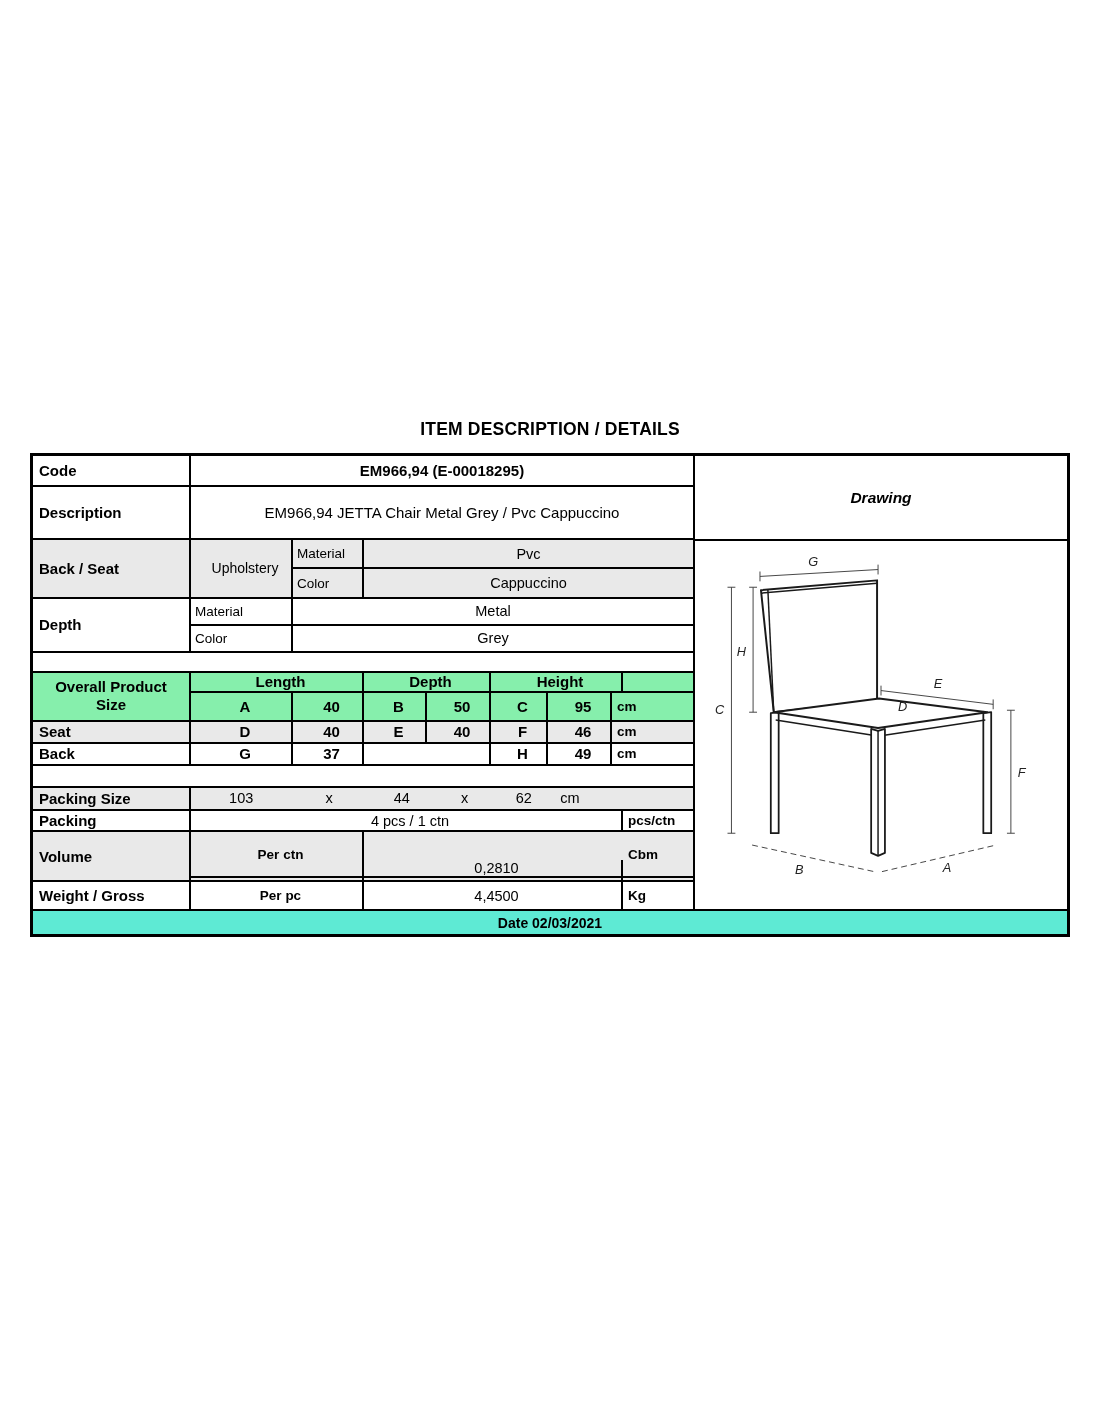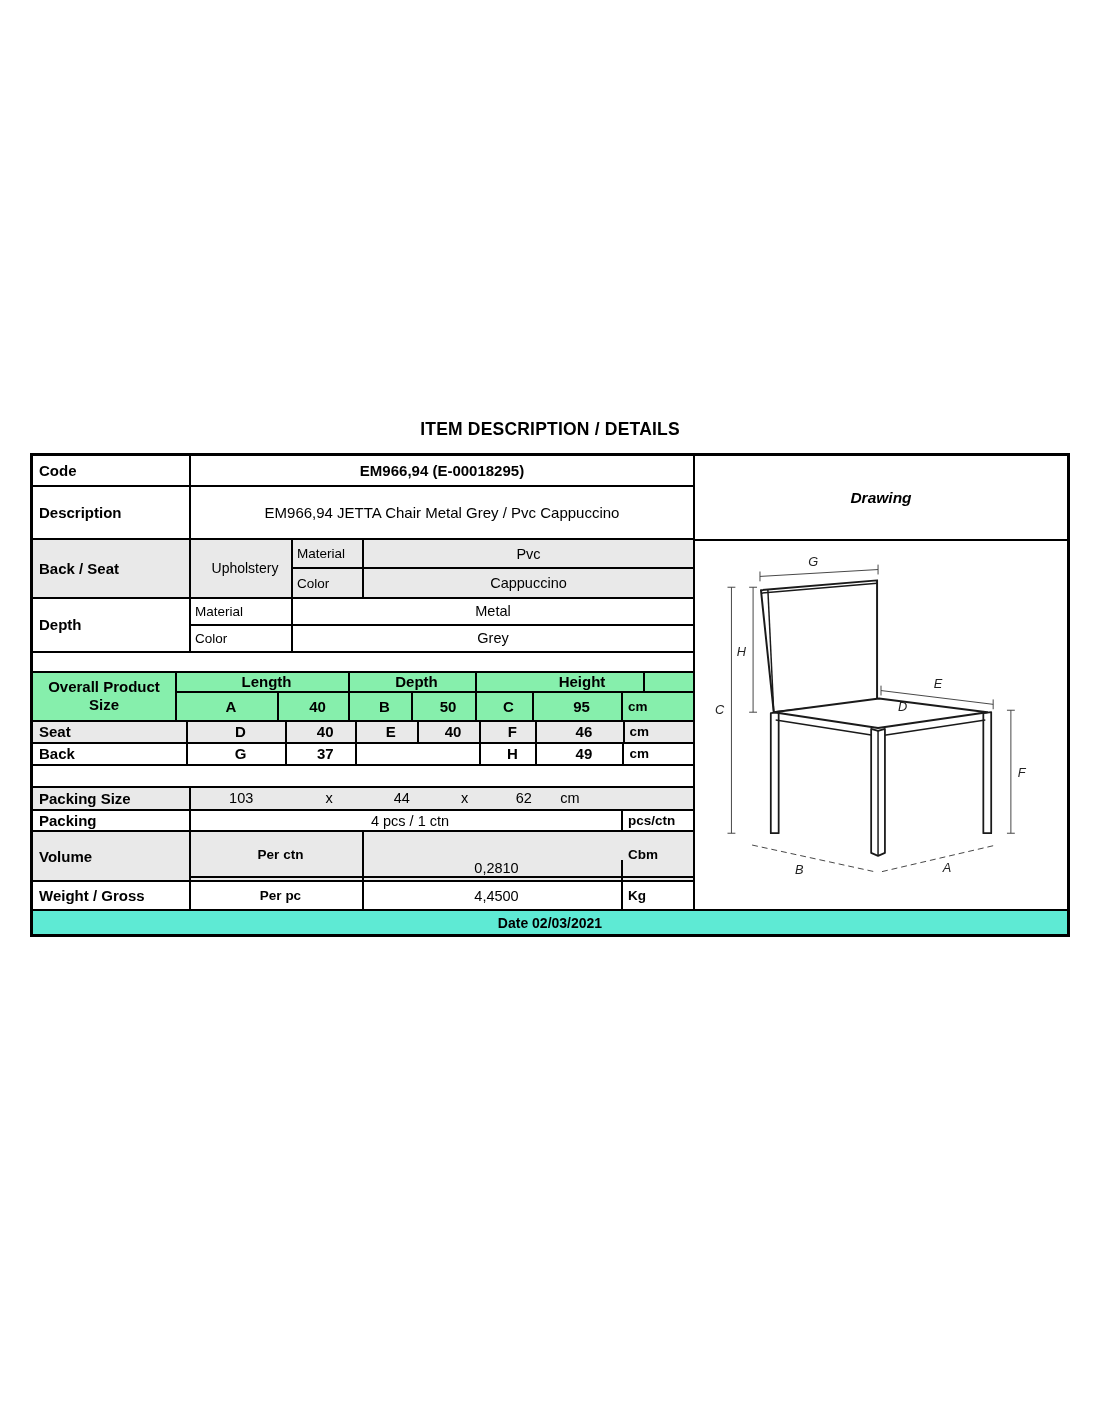--- a/index.html
+++ b/index.html
@@ -28,21 +28,21 @@
   .subrow { display:flex; flex:1; border-bottom:2px solid #000; }
   .subrow:last-child { border-bottom:none; }
 
   
   .c-label { width:158px; padding-left:6px; font-weight:bold; font-size:15px; }
   .c-a  { width:102px; justify-content:center; }
   .c-av { width:71px;  justify-content:center; }
   .c-b  { width:63px;  justify-content:center; }
   .c-bv { width:64px;  justify-content:center; }
   .c-c  { width:57px;  justify-content:center; }
-  .c-cv { width:89px;  justify-content:center; }
+  .c-cv { width:64px;  justify-content:center; }
   .c-unit { width:70px; padding-left:5px; font-weight:bold; font-size:13.5px; }
   .c-fill { flex:1; justify-content:center; }
 
   .h-code { height:31px; } .h-desc { height:54px; }
   .h-bs { height:60px; } .h-frame { height:55px; }
   .h-gap { height:20px; }
   .h-seat { height:22px; } .h-back { height:23px; } .h-gap2 { height:22px; }
   .h-ps { height:23px; } .h-pk { height:22px; } .h-vol { height:50px; } .h-wt { height:27px; }
 
   .bold { font-weight:bold; }
@@ -124,21 +124,21 @@
 
         <div class="row bg-yellow" style="height:50px;">
           <div class="cell c-label bd-r two-line">
             <span>Overall Product</span>
             <span>Size</span>
           </div>
           <div class="grp-col">
             <div class="subrow" style="flex:0 0 20px;">
               <div class="cell bd-r bold fs15" style="width:173px;justify-content:center;">Length</div>
               <div class="cell bd-r bold fs15" style="width:127px;justify-content:center;">Depth</div>
-              <div class="cell bd-r bold fs15" style="width:132px;justify-content:center;margin-left:36px;">Height</div>
+              <div class="cell bd-r bold fs15" style="width:132px;justify-content:center;">Height</div>
               <div class="cell" style="flex:1;"></div>
             </div>
             <div class="subrow">
               <div class="cell c-a bd-r bold fs15">A</div>
               <div class="cell c-av bd-r bold fs15">40</div>
               <div class="cell c-b bd-r bold fs15">B</div>
               <div class="cell c-bv bd-r bold fs15">50</div>
               <div class="cell c-c bd-r bold fs15">C</div>
               <div class="cell c-cv bd-r bold fs15">95</div>
               <div class="cell c-unit">cm</div>

